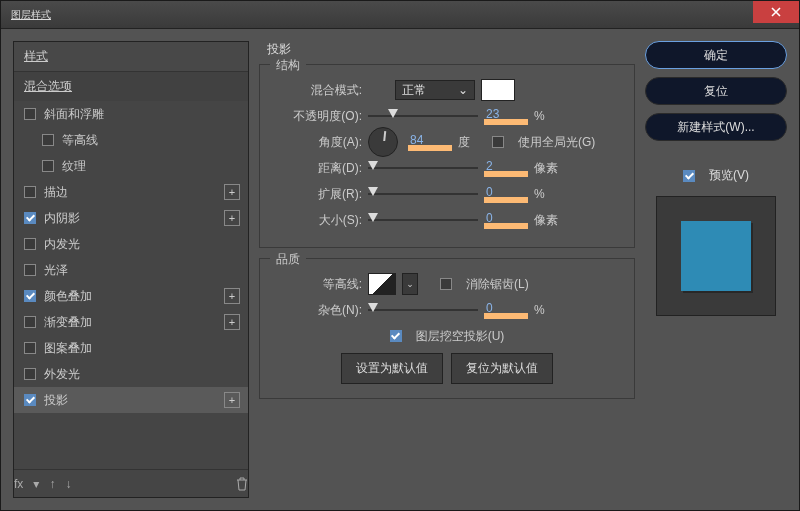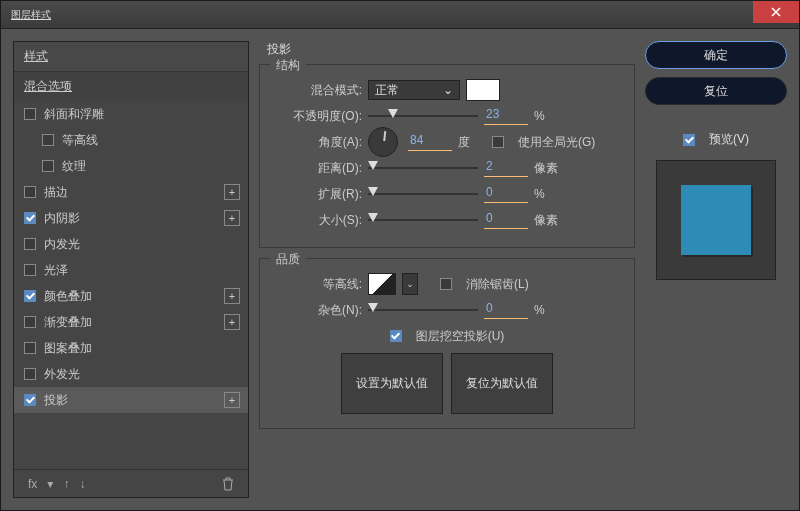--- a/index.html
+++ b/index.html
@@ -14,42 +14,42 @@
 .left-header, .left-sub { color: #ccc; padding: 6px 10px; background: #484848; text-decoration: underline; }
 .left-sub { background: #414141; border-top: 1px solid #333; }
 .effect-list { flex: 1; overflow: hidden; }
 .effect-item { display: flex; align-items: center; height: 26px; padding: 0 8px 0 10px; color: #ccc; position: relative; }
 .effect-item.indent { padding-left: 28px; }
 .effect-item.selected { background: #5a5a5a; }
 .chk { width: 12px; height: 12px; border: 1px solid #888; margin-right: 8px; display: inline-flex; align-items: center; justify-content: center; background: #3a3a3a; }
 .chk.on { background: #5a8ac0; border-color: #5a8ac0; }
 .chk.on::after { content: ""; width: 3px; height: 6px; border: solid #fff; border-width: 0 2px 2px 0; transform: rotate(45deg); margin-top: -2px; }
 .plus { margin-left: auto; width: 16px; height: 16px; border: 1px solid #888; color: #ccc; display: flex; align-items: center; justify-content: center; font-size: 11px; }
-.left-footer { height: 28px; border-top: 1px solid #333; display: flex; align-items: center; padding: 0 14px; color: #aaa; gap: 10px; }
+.left-footer { height: 28px; border-top: 1px solid #333; display: flex; align-items: center; padding: 0 0; color: #aaa; gap: 10px; }
 .left-footer .trash { margin-left: auto; }
 
 .center { flex: 1; position: relative; color: #ccc; }
 .group-title { color: #ddd; padding: 0 0 6px 8px; }
 .fieldset { border: 1px solid #3a3a3a; padding: 12px 14px 14px 14px; margin-bottom: 10px; position: relative; }
 .legend { position: absolute; top: -8px; left: 10px; background: #535353; padding: 0 6px; color: #ccc; }
 .row { display: flex; align-items: center; height: 26px; gap: 6px; }
 .label { width: 88px; text-align: right; color: #ccc; }
-.select { width: 92px; height: 20px; background: #3a3a3a; border: 1px solid #222; color: #ddd; padding: 0 6px; display: flex; align-items: center; justify-content: space-between; }
+.select { width: 80px; height: 20px; background: #3a3a3a; border: 1px solid #222; color: #ddd; padding: 0 6px; display: flex; align-items: center; justify-content: space-between; margin-left: 27px; }
 .swatch { width: 34px; height: 22px; background: #fff; border: 1px solid #222; }
 .slider { width: 110px; height: 16px; position: relative; }
 .slider::before { content: ""; position: absolute; left: 0; right: 0; top: 7px; height: 2px; background: #333; }
 .thumb { position: absolute; top: 1px; width: 0; height: 0; border-left: 5px solid transparent; border-right: 5px solid transparent; border-top: 9px solid #ddd; }
-.numbox { width: 44px; height: 18px; color: #8ab4e8; border-bottom: 1px solid #fdba74; text-align: left; padding-left: 2px; }
+.numbox { width: 44px; height: 18px; color: #8ab4e8; border-bottom: 6px solid #fdba74; text-align: left; padding-left: 2px; }
 .unit { width: 28px; color: #ccc; }
 .dial { width: 30px; height: 30px; border-radius: 50%; background: #3a3a3a; border: 1px solid #222; position: relative; margin-right: 4px; }
 .dial::after { content: ""; position: absolute; width: 2px; height: 10px; background: #ccc; left: 14px; top: 3px; transform-origin: 50% 12px; transform: rotate(6deg); }
 .contour { width: 28px; height: 22px; background: linear-gradient(135deg,#fff 50%,#222 50%); border: 1px solid #222; }
 .drop { width: 16px; height: 22px; background: #3a3a3a; border: 1px solid #222; display: flex; align-items: center; justify-content: center; color: #ccc; font-size: 9px; }
 .btnrow { display: flex; gap: 8px; justify-content: center; margin-top: 4px; }
-.btn-flat { background: #3f3f3f; border: 1px solid #222; color: #ddd; padding: 21px 14px; }
+.btn-flat { background: #3f3f3f; border: 1px solid #222; color: #ddd; padding: 6px 14px; }
 
 .right { width: 142px; display: flex; flex-direction: column; align-items: stretch; gap: 8px; }
 .btn { height: 28px; border-radius: 14px; background: #0f172a; border: 1px solid #2a2a2a; color: #ddd; display: flex; align-items: center; justify-content: center; }
 .btn.primary { border: 1px solid #6aa0e0; }
 .preview-row { display: flex; align-items: center; justify-content: center; gap: 6px; color: #ddd; margin-top: 18px; }
 .preview { width: 120px; height: 120px; background: #3a3a3a; border: 1px solid #222; margin-top: 4px; align-self: center; display: flex; align-items: center; justify-content: center; }
 .preview-inner { width: 70px; height: 70px; background: #2e8bb5; box-shadow: 2px 2px 0 rgba(0,0,0,0.3); }
 
 svg { display: block; }
 </style>
@@ -219,20 +219,21 @@
         <div class="btnrow">
           <div class="btn-flat">设置为默认值</div>
           <div class="btn-flat">复位为默认值</div>
         </div>
       </div>
     </div>
 
     <div class="right">
       <div class="btn primary">确定</div>
       <div class="btn">复位</div>
+      <div class="btn">新建样式(W)...</div>
       <div class="preview-row">
         <span class="chk on"></span>
         <span>预览(V)</span>
       </div>
       <div class="preview">
         <div class="preview-inner"></div>
       </div>
     </div>
 
   </div>

